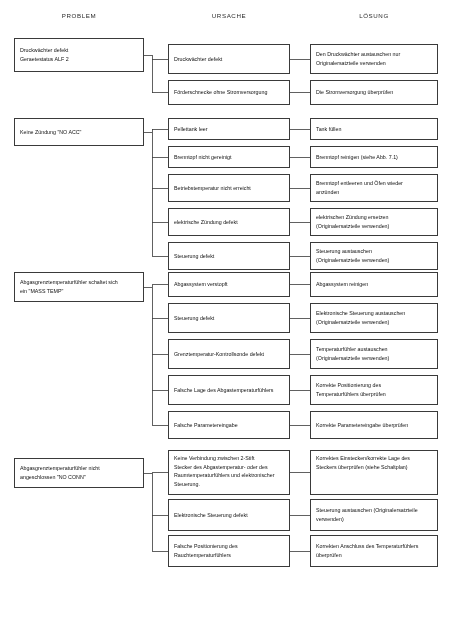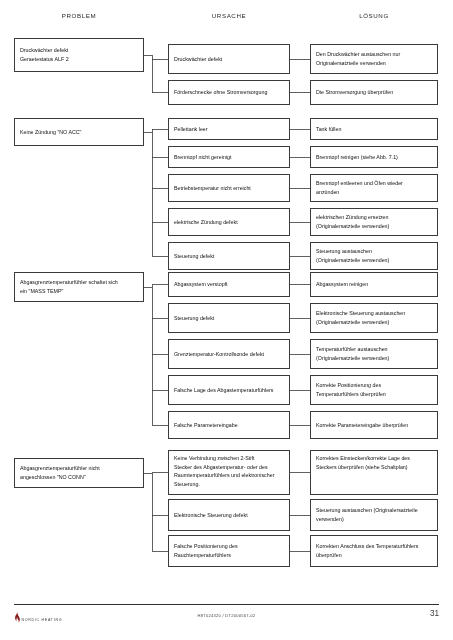--- a/index.html
+++ b/index.html
@@ -307,25 +307,14 @@
           <span class="node-text">Falsche Positionierung des
 Rauchtemperaturfühlers</span>
         </div>
         <div class="node solution" style="left: 310px; top: 535px; width: 128px; height: 32px;">
           <span class="node-text">Korrekten Anschluss des Temperaturfühlers
 überprüfen</span>
         </div>
       </div>
   </div>
 
-  <div id="footer">
-    <div id="footer-rule"></div>
-    <div id="brand">
-      <svg id="brand-mark" viewBox="0 0 12 22">
-        <path d="M6.4 0.5 C6.0 4.5 3.2 6.0 2.4 9.5 C1.6 13.0 3.0 16.6 5.4 18.0 C4.3 15.2 4.9 12.4 6.6 10.6 C6.5 13.0 7.6 14.4 8.6 15.8 C9.6 17.2 9.7 19.3 8.6 21.4 C11.2 19.6 12.2 16.0 11.3 12.6 C10.4 9.2 7.4 7.0 6.4 0.5 Z" fill="#8c1d1d"></path>
-      </svg>
-      <span id="brand-name">NORDIC HEATING</span>
-    </div>
-    <div id="doc-code">H8T024320 / DT2000567-02</div>
-    <div id="page-number">31</div>
-  </div>
 
 </div>
 
 </body></html>

